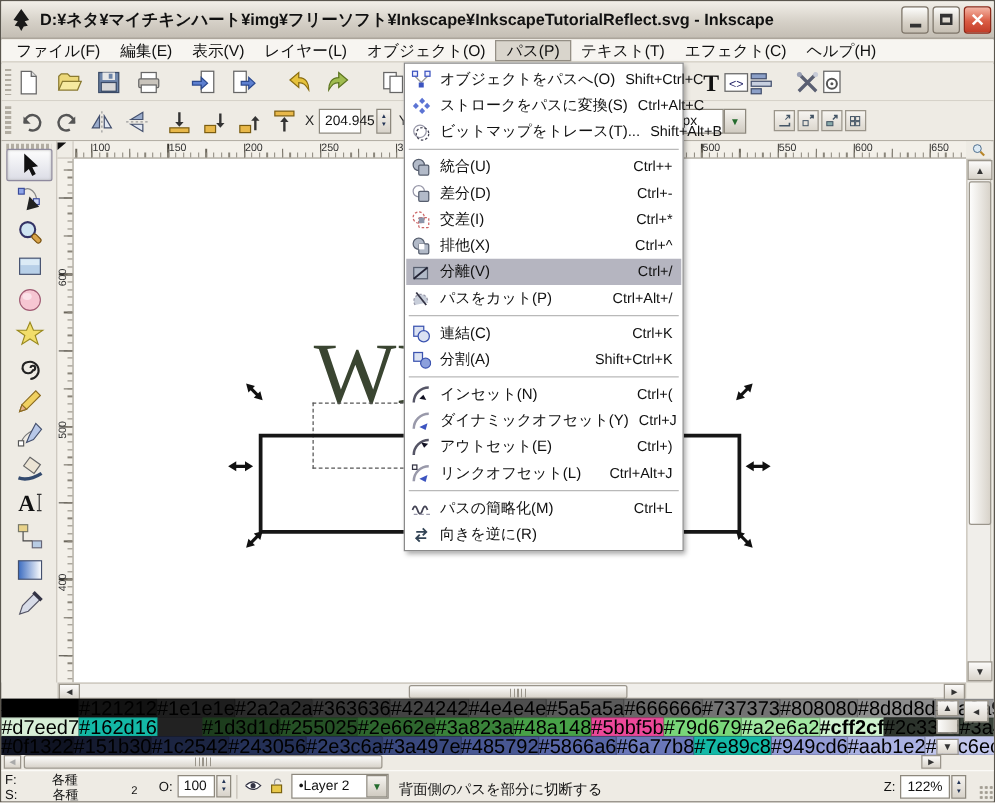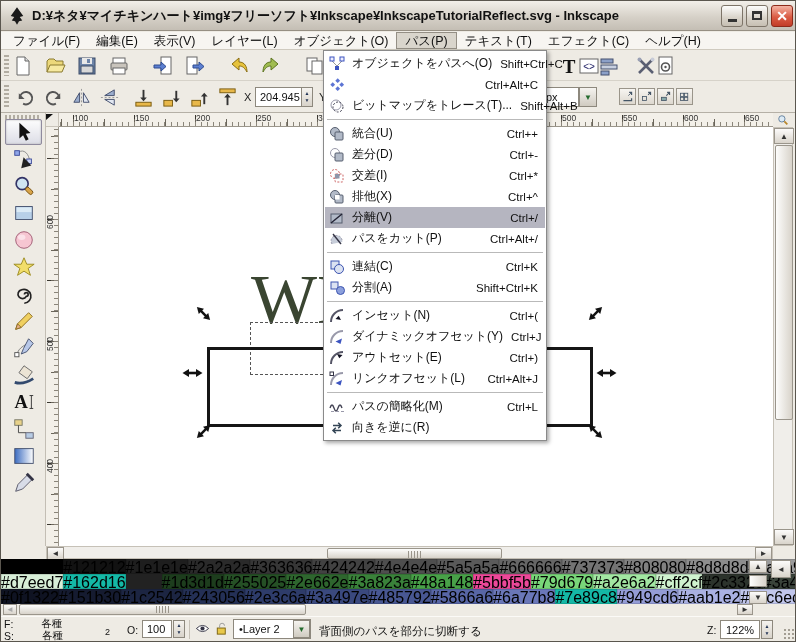--- a/index.html
+++ b/index.html
@@ -321,21 +321,21 @@
             <circle cx="10.5" cy="12" r="4" fill="none" stroke="#555" stroke-width="1.6"></circle>
             <circle cx="10.5" cy="12" r="1.2" fill="#555"></circle>
           </svg>
         </span>
       </div>
     </div>
 
   <div id="optbar">
     <div class="grip-v"></div>
     <span class="fldlabel" style="left:243px">X</span>
-    <div class="fld" style="left:254px; width:58px">204.945</div>
+    <div class="fld" style="left:254px; width:34px">204.945</div>
     <div class="spin" style="left:300px">
         <span>▲</span>
         <span>▼</span>
       </div>
     <span class="fldlabel" style="left:318px">Y</span>
     <div class="fld" style="left:328px; width:44px">442.06</div>
     <div class="fld" style="left:540px; width:38px">px</div>
     <div class="combo-btn" style="position:absolute; left:578px; top:6px; width:18px; height:20px;">▼</div>
   <div class="optico" style="left: 12px;">
         <span style="display: flex;">
@@ -681,21 +681,21 @@
         <div class="swatch" style="background: rgb(215, 238, 215);">#d7eed7</div>
         <div class="swatch" style="background: #14b8a6;">#162d16</div>
         <div class="swatch" style="background: rgb(29, 61, 29); margin-left: 36px;">#1d3d1d</div>
         <div class="swatch" style="background: rgb(37, 80, 37);">#255025</div>
         <div class="swatch" style="background: rgb(46, 102, 46);">#2e662e</div>
         <div class="swatch" style="background: rgb(58, 130, 58);">#3a823a</div>
         <div class="swatch" style="background: rgb(72, 161, 72);">#48a148</div>
         <div class="swatch" style="background: #ec4899;">#5bbf5b</div>
         <div class="swatch" style="background: rgb(121, 214, 121);">#79d679</div>
         <div class="swatch" style="background: rgb(162, 230, 162);">#a2e6a2</div>
-        <div class="swatch" style="background: rgb(207, 242, 207);">#cff2cf</div>
+        <div class="swatch" style="background: rgb(207, 242, 207); font-weight: bold;">#cff2cf</div>
         <div class="swatch" style="background: rgb(44, 51, 44);">#2c332c</div>
         <div class="swatch" style="background: rgb(58, 67, 58);">#3a433a</div>
         <div class="swatch" style="background: rgb(74, 84, 74);">#4a544a</div>
       </div>
       <div class="prow">
         <div class="swatch" style="background: rgb(15, 19, 34);">#0f1322</div>
         <div class="swatch" style="background: rgb(21, 27, 48);">#151b30</div>
         <div class="swatch" style="background: rgb(28, 37, 66);">#1c2542</div>
         <div class="swatch" style="background: rgb(36, 48, 86);">#243056</div>
         <div class="swatch" style="background: rgb(46, 60, 106);">#2e3c6a</div>
@@ -785,20 +785,21 @@
         <span class="mico">
           <svg viewBox="0 0 16 16">
             <g fill="#5c74d4">
               <rect x="2" y="6" width="3.4" height="3.4" transform="rotate(45 3.7 7.7)"></rect>
               <rect x="7" y="2" width="3.4" height="3.4" transform="rotate(45 8.7 3.7)"></rect>
               <rect x="7" y="10" width="3.4" height="3.4" transform="rotate(45 8.7 11.7)"></rect>
               <rect x="11" y="6" width="3.4" height="3.4" transform="rotate(45 12.7 7.7)"></rect>
             </g>
           </svg>
         </span>
+        <span class="mlabel">ストロークをパスに変換(S)</span>
         <span class="mshort">Ctrl+Alt+C</span>
       </div>
       <div class="mrow">
         <span class="mico">
           <svg viewBox="0 0 16 16">
             <circle cx="7" cy="7" r="5" fill="none" stroke="#99a"></circle>
             <circle cx="9" cy="9" r="5" fill="none" stroke="#445" stroke-dasharray="2 1.5"></circle>
           </svg>
         </span>
         <span class="mlabel">ビットマップをトレース(T)...</span>

